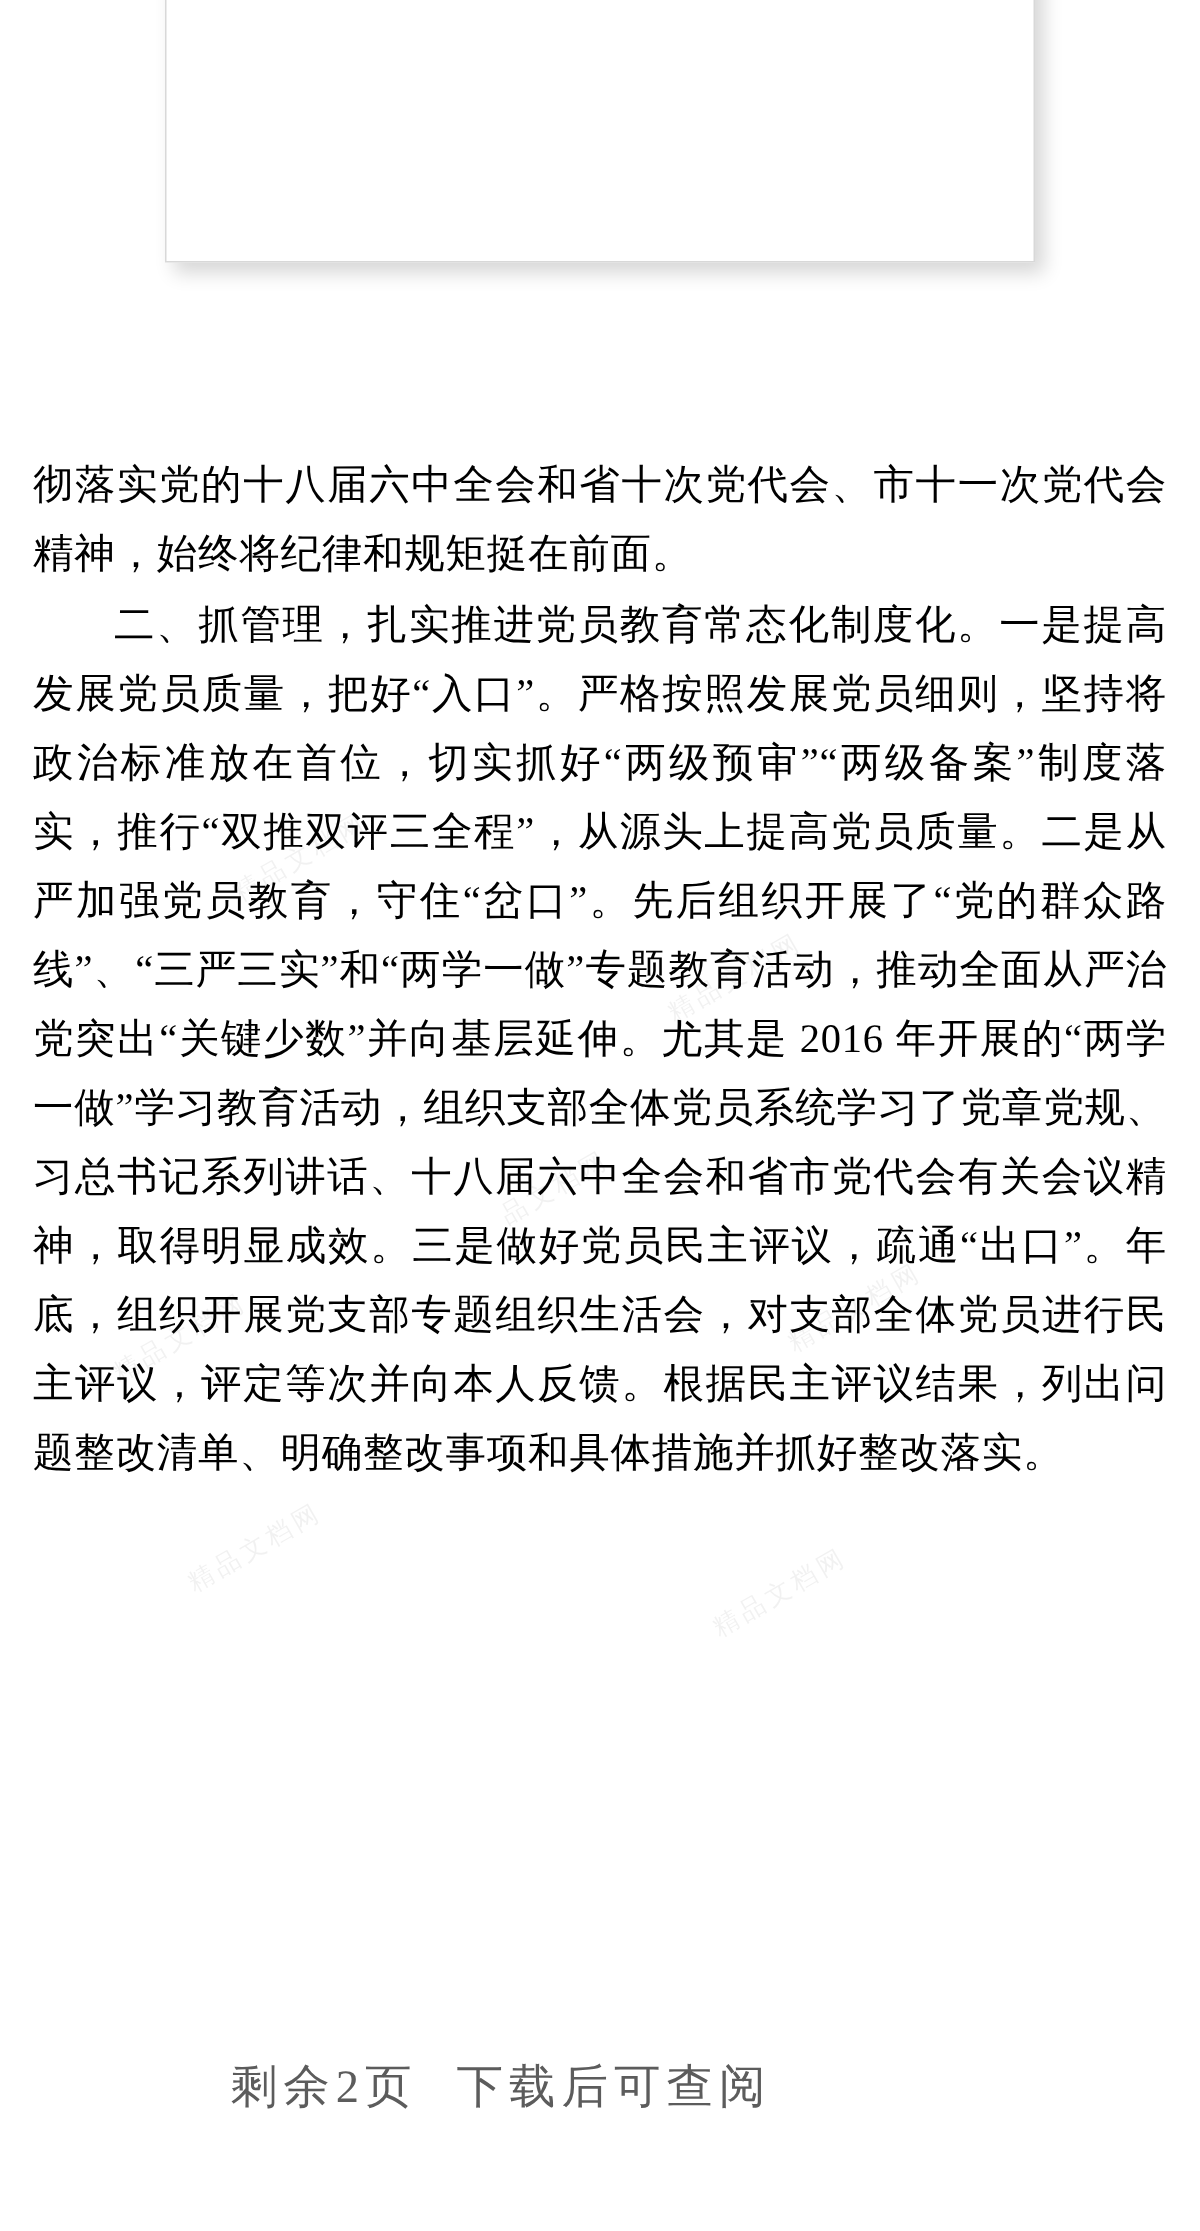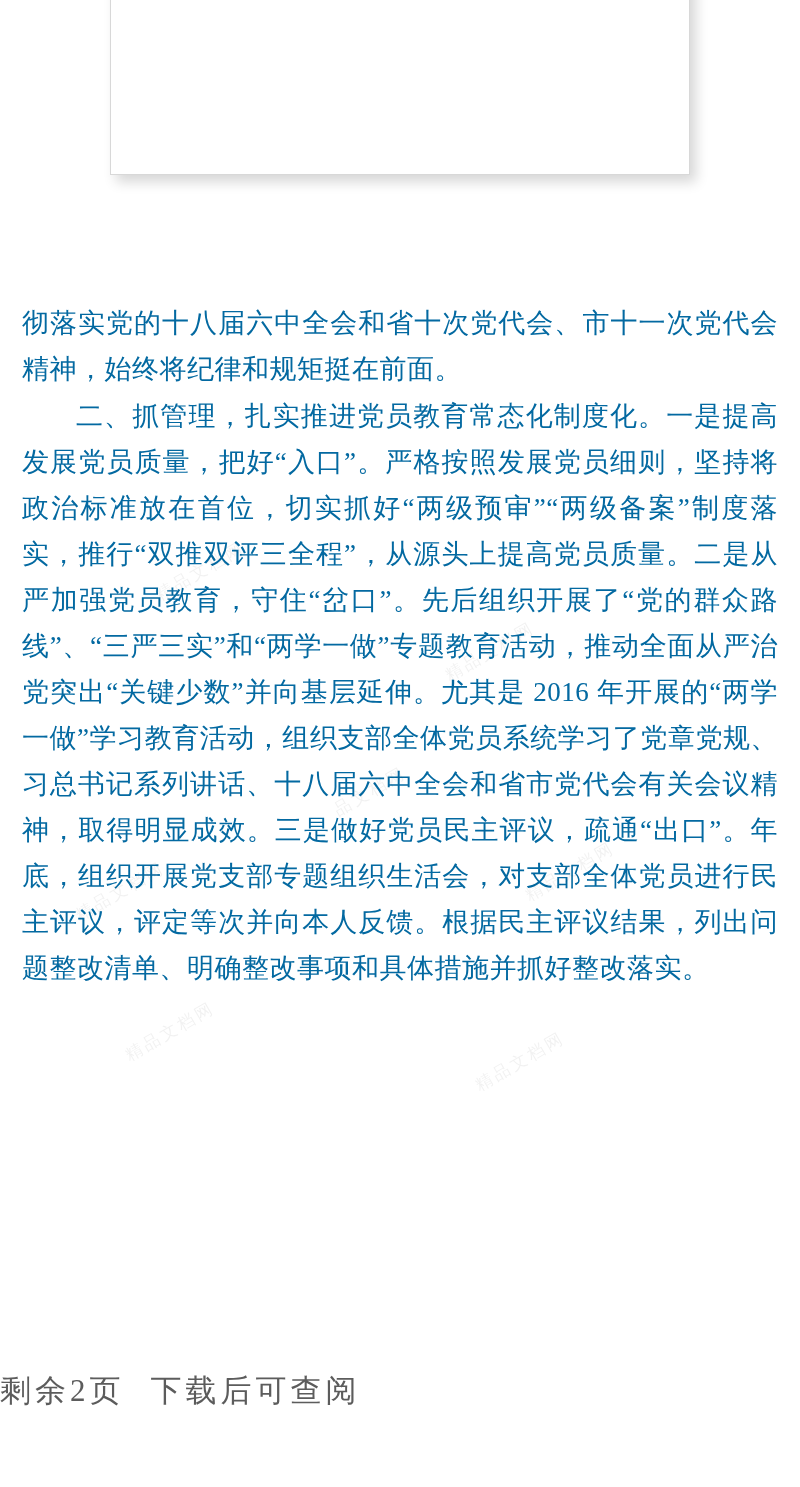--- a/index.html
+++ b/index.html
@@ -38,21 +38,21 @@
     box-sizing: border-box;
   }
 
   .para {
     font-size: 27px;
     line-height: 46px;
     letter-spacing: 0.5px;
     text-align: justify;
     text-justify: inter-ideograph;
     margin: 0 0 1px 0;
-    color: #0369a1;
+    color: #000000;
   }
   .indent { text-indent: 54px; }
 
   .b { font-weight: normal; }
 
   
   .wm {
     position: absolute;
     color: rgba(0,0,0,0.055);
     font-size: 17px;
@@ -68,21 +68,21 @@
   .wm4 { left: 70px; top: 880px; }
   .wm5 { left: 520px; top: 860px; }
   .wm6 { left: 120px; top: 1020px; }
   .wm7 { left: 470px; top: 1050px; }
 
   .footer-note {
     position: absolute;
     left: 0;
     top: 1370px;
     width: 668px;
-    text-align: left;
+    text-align: center;
     font-size: 31px;
     color: #5c5c5c;
     font-family: "Liberation Serif", serif;
     letter-spacing: 4px;
   }
   .footer-note .gap { display: inline-block; width: 26px; }
 </style>
 </head>
 <body>
 

